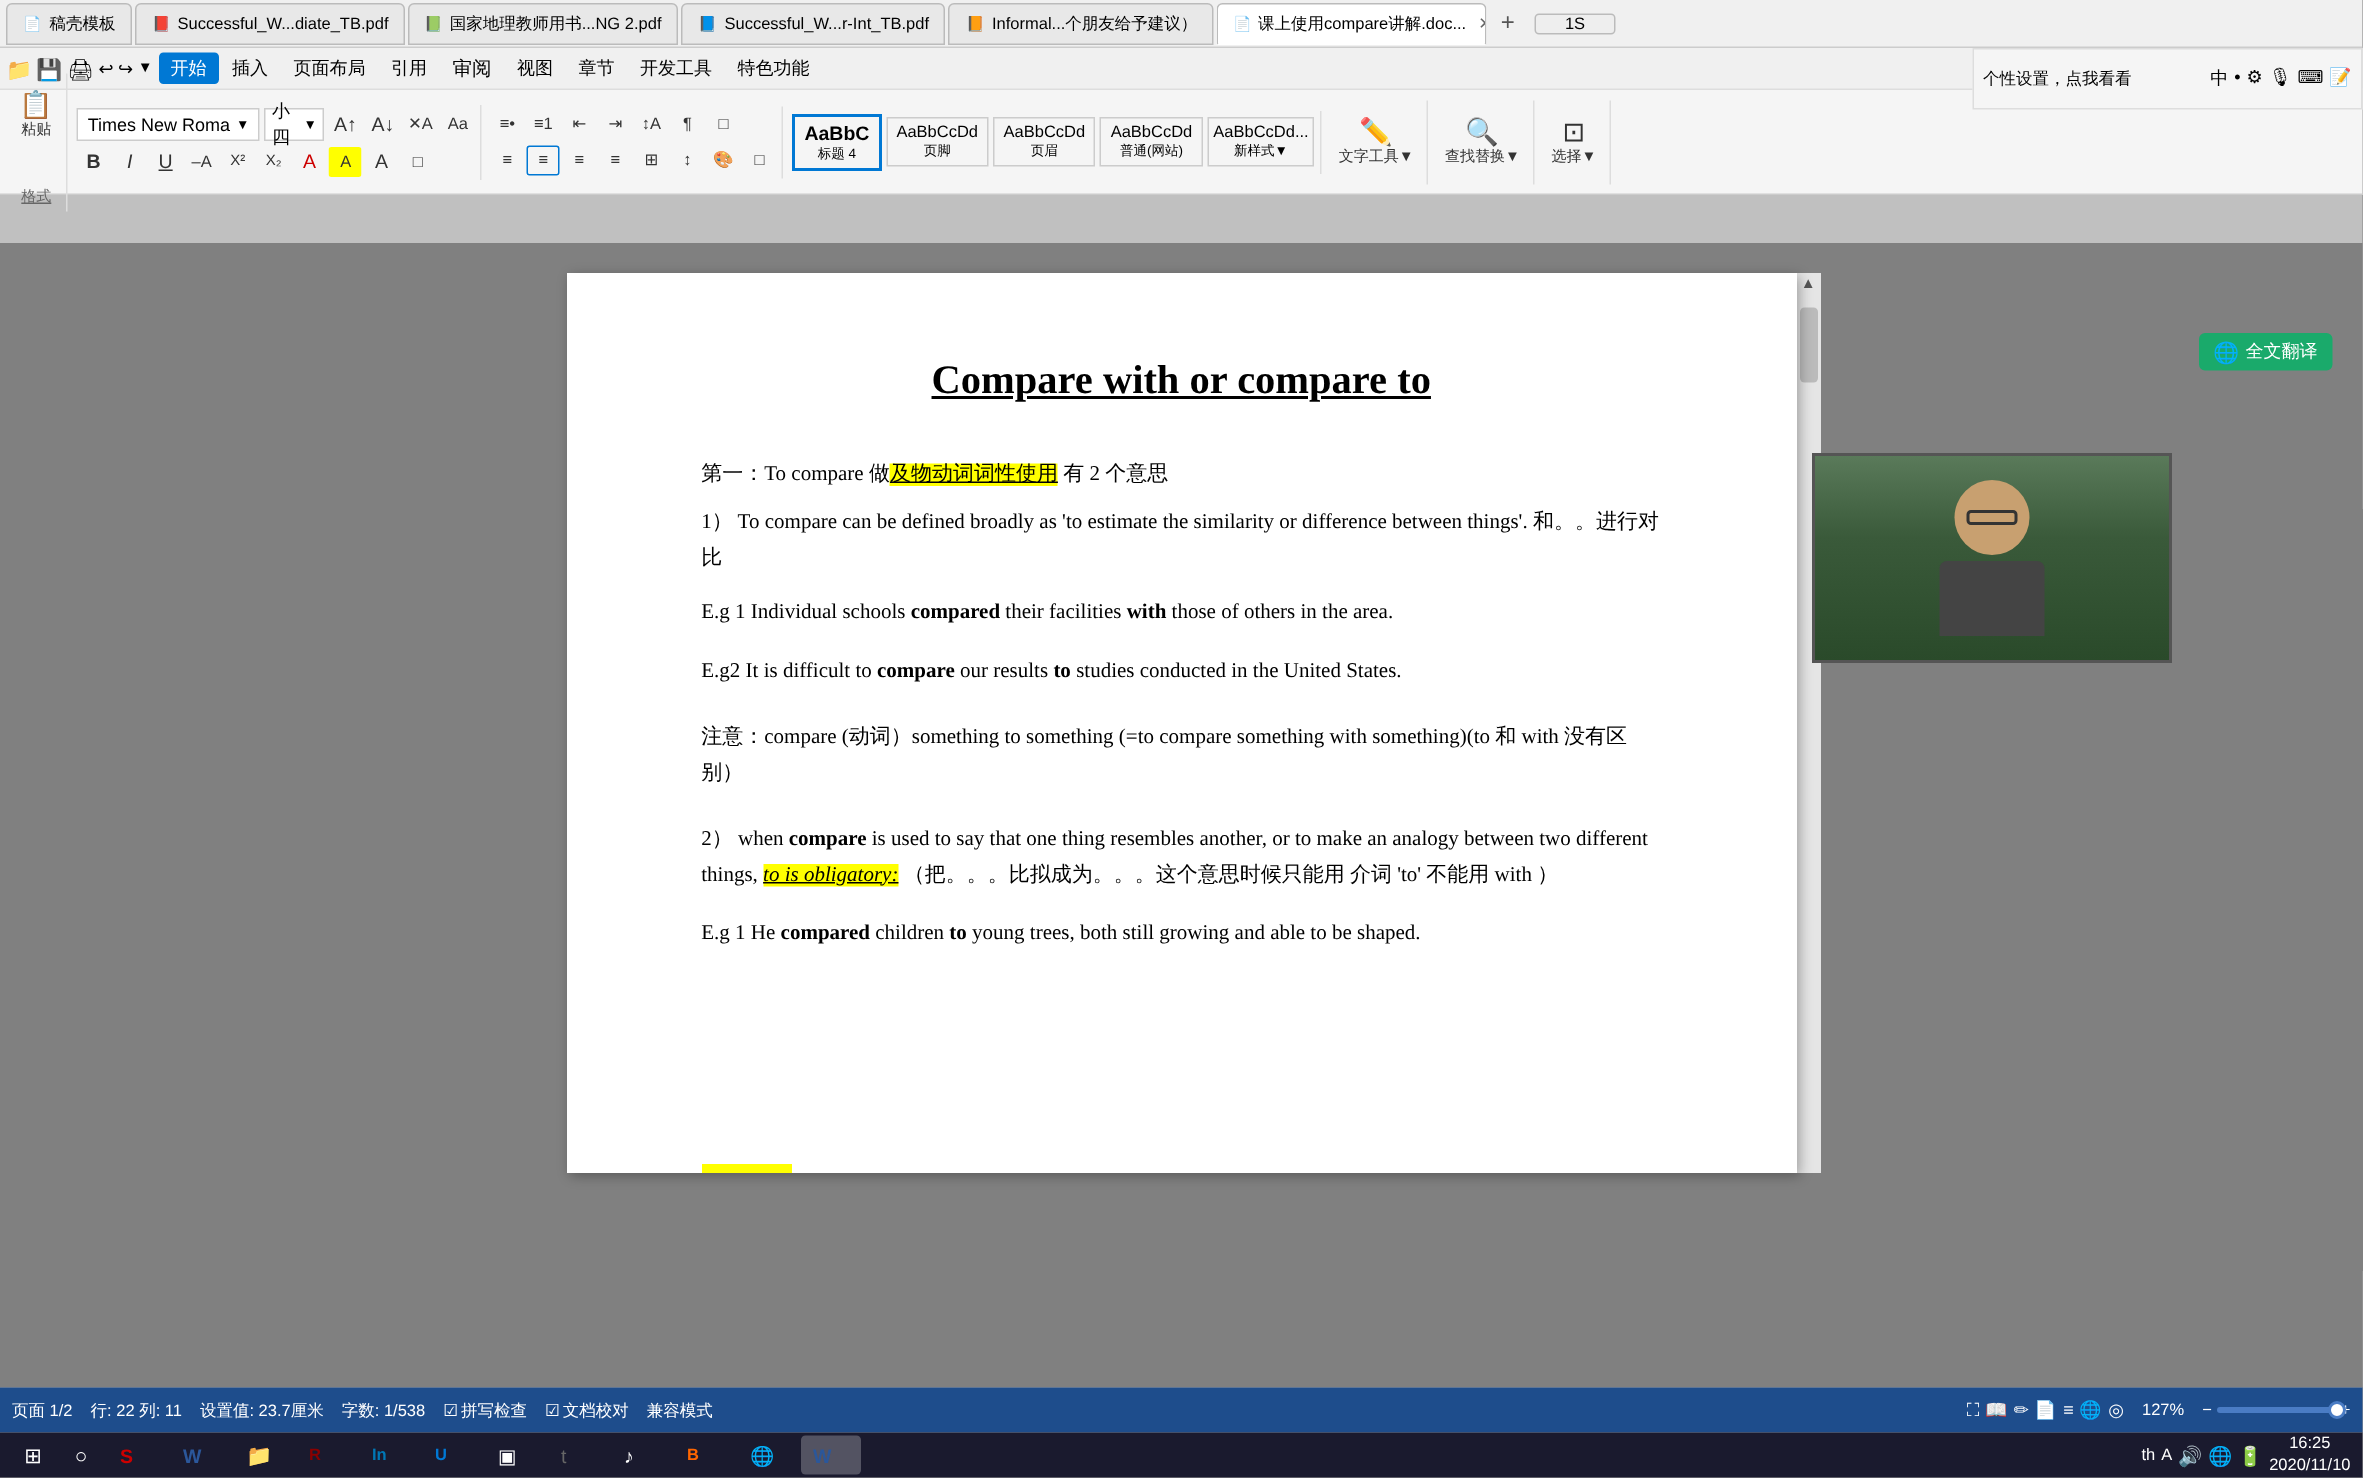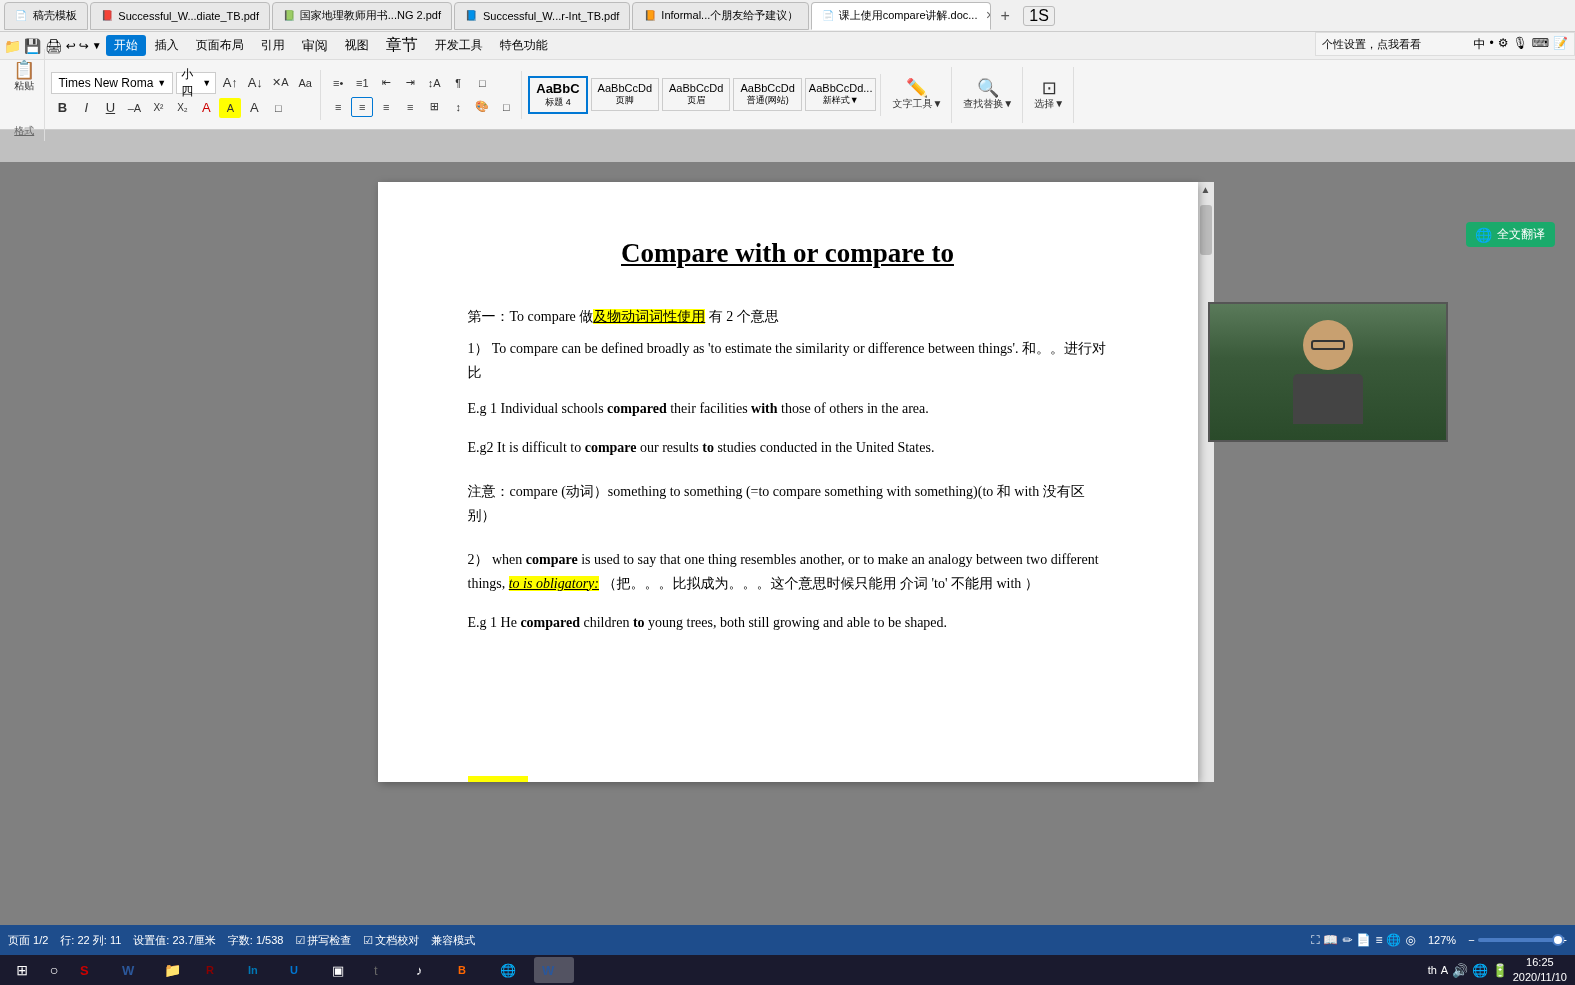--- a/index.html
+++ b/index.html
@@ -31,21 +31,21 @@
       max-width: 180px;
       overflow: hidden;
     }
     .tab-item.active {
       background: #fff;
       border-bottom-color: #fff;
     }
     .tab-icon { width: 14px; height: 14px; display: inline-flex; align-items: center; justify-content: center; font-size: 10px; }
     .tab-close { margin-left: 4px; color: #666; font-size: 11px; cursor: pointer; }
     .tab-add { width: 24px; height: 24px; display: flex; align-items: center; justify-content: center; cursor: pointer; font-size: 16px; color: #555; }
-    .tab-counter { background: #eee; border: 1px solid #bbb; border-radius: 3px; padding: 0 5px; font-size: 16px; margin-left: 4px; }
+    .tab-counter { background: #eee; border: 1px solid #bbb; border-radius: 3px; padding: 0 19px; font-size: 11px; margin-left: 4px; }
     .ribbon-group {
       display: flex;
       flex-direction: column;
       align-items: center;
       justify-content: center;
       padding: 2px 4px;
       border-right: 1px solid #ddd;
       gap: 2px;
     }
     .ribbon-group-row {
@@ -275,21 +275,21 @@
       font-size: 14px;
       cursor: pointer;
     }
 
     
     .ime-bar {
       position: absolute;
       top: 32px;
       right: 0;
       width: 260px;
-      height: 24px;
+      height: 41px;
       background: #f5f5f5;
       border: 1px solid #ddd;
       display: flex;
       align-items: center;
       padding: 0 6px;
       font-size: 11px;
       gap: 4px;
       z-index: 20;
     }
 
@@ -373,21 +373,21 @@
       <span style="font-size:12px;">↪</span>
       <span style="font-size:10px;cursor:pointer;">▼</span>
     </span>
     <div style="flex:1; display:flex; align-items:center; gap:1px;">
       <span style="padding:2px 8px;font-size:12px;background:#0078d4;color:#fff;border-radius:3px;cursor:pointer;">开始</span>
       <span style="padding:2px 8px;font-size:12px;cursor:pointer;">插入</span>
       <span style="padding:2px 8px;font-size:12px;cursor:pointer;">页面布局</span>
       <span style="padding:2px 8px;font-size:12px;cursor:pointer;">引用</span>
       <span style="padding:2px 8px;font-size:13px;cursor:pointer;">审阅</span>
       <span style="padding:2px 8px;font-size:12px;cursor:pointer;">视图</span>
-      <span style="padding:2px 8px;font-size:16px;cursor:pointer;">章节</span>
+      <span style="padding:2px 8px;font-size:12px;cursor:pointer;">章节</span>
       <span style="padding:2px 8px;font-size:12px;cursor:pointer;">开发工具</span>
       <span style="padding:2px 8px;font-size:12px;cursor:pointer;">特色功能</span>
       <span style="flex:1;"></span>
       <span style="display:flex;align-items:center;border:1px solid #ccc;padding:1px 6px;border-radius:3px;background:#fff;gap:4px;font-size:12px;">
         <span>🔍</span>
         <span>查找</span>
       </span>
     </div>
   </div>
 

